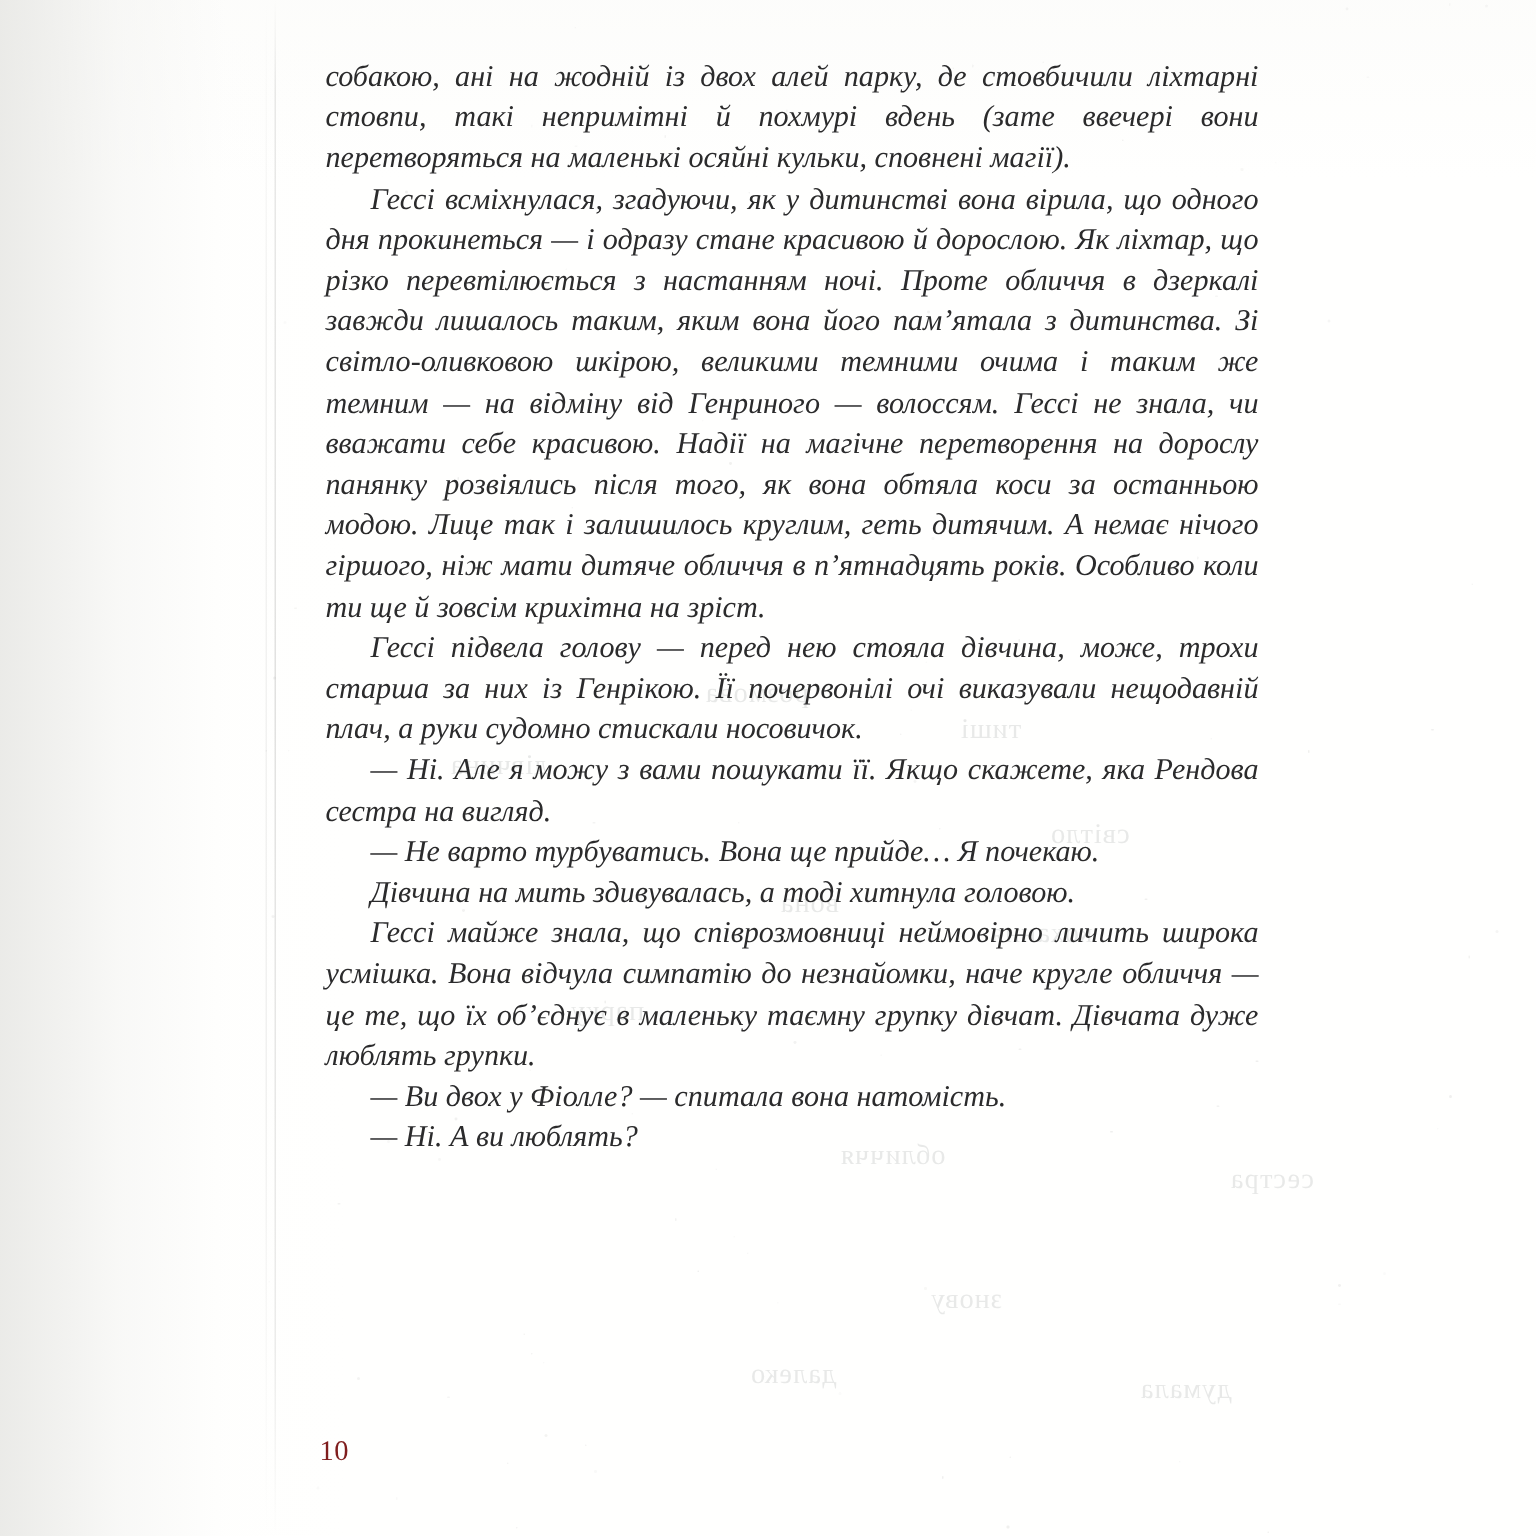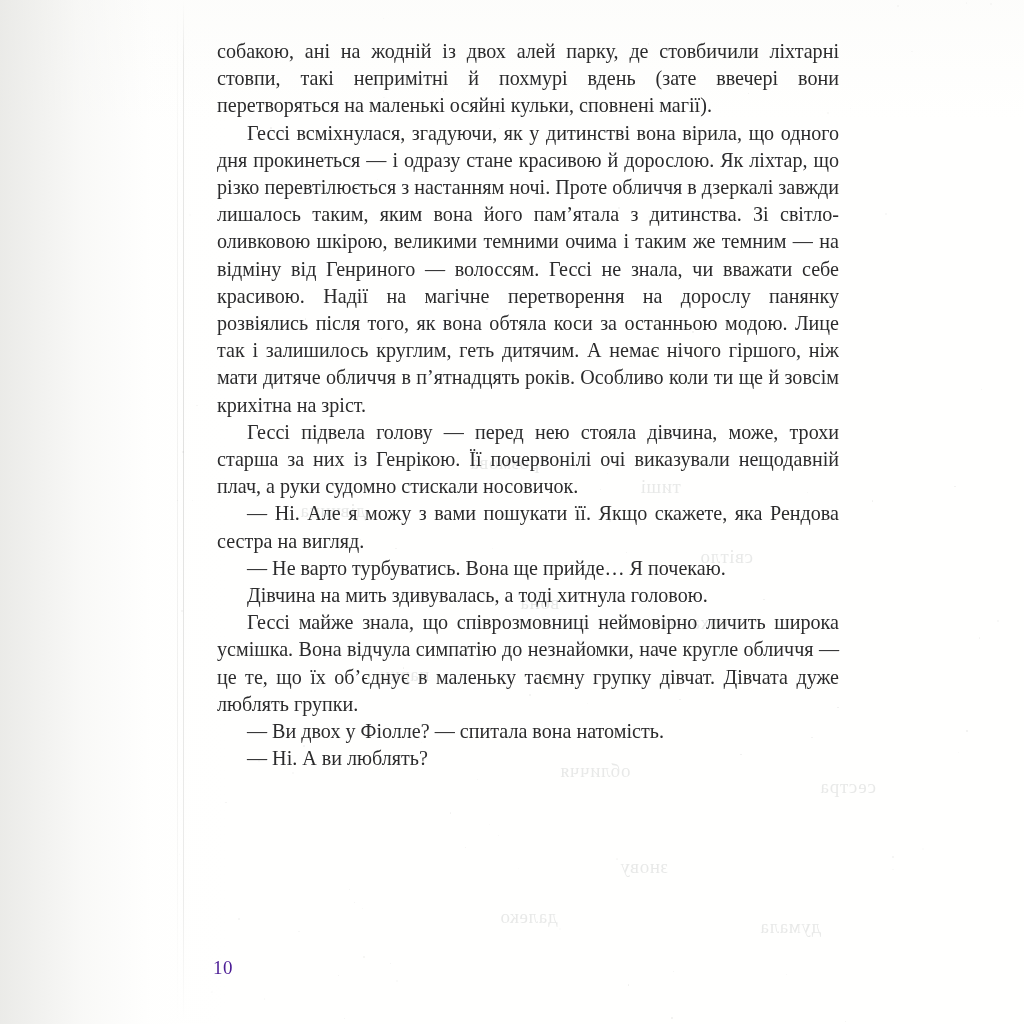--- a/index.html
+++ b/index.html
@@ -79,20 +79,21 @@
   #text-block {
     position: absolute;
     left: 217px;
     top: 38px;
     width: 622px;
     color: #2b2b2c;
     font-size: 20.1px;
     line-height: 27.2px;
     text-align: justify;
     text-justify: inter-word;
+    font-style: italic;
     -webkit-font-smoothing: antialiased;
   }
 
   #text-block p {
     margin: 0;
     text-indent: 0;
     hyphens: none;
   }
   #text-block p.indent {
     text-indent: 30px;
@@ -101,21 +102,21 @@
   
   #text-block, #page-folio {
     filter: blur(0.14px);
   }
 
   #page-folio {
     position: absolute;
     left: 213px;
     top: 957px;
     font-size: 19px;
-    color: #4c1d95;
+    color: #7f1d1d;
     letter-spacing: 0.4px;
   }
 
   
   .speck {
     position: absolute;
     background: rgba(150,150,148,0.22);
     border-radius: 50%;
     pointer-events: none;
   }

